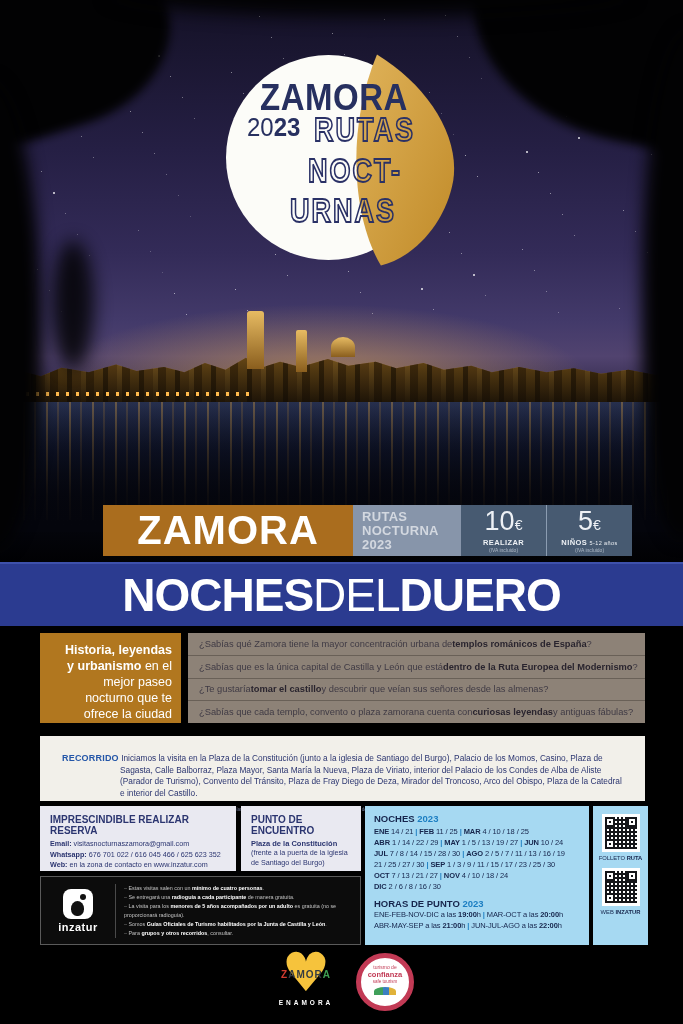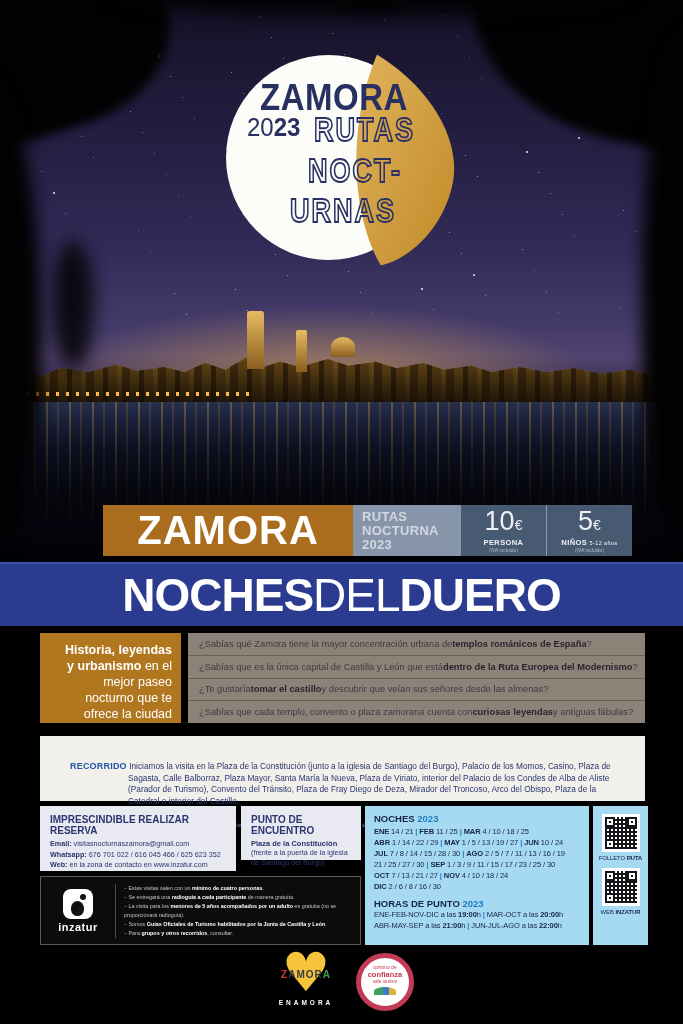--- a/index.html
+++ b/index.html
@@ -79,32 +79,32 @@
   .questions{position:absolute;left:188px;top:633px;width:457px;height:90px;background:#8d8277;
     display:flex;flex-direction:column;}
   .q{flex:1;display:flex;align-items:center;padding:0 11px;font-size:9.3px;color:#3f3a44;
     border-top:1px solid rgba(40,33,28,.35);white-space:nowrap;}
   .q:first-child{border-top:none;}
   .q b{color:#29242e;font-weight:700;}
 
   
   .recorrido{position:absolute;left:40px;top:736px;width:605px;height:65px;background:#f2f0ea;
     box-sizing:border-box;padding:9px 14px 0 14px;}
-  .rtext{margin:16px;font-size:8.3px;line-height:11.5px;color:#2b3570;padding-left:58px;text-indent:-58px;}
+  .rtext{margin:8px;font-size:8.3px;line-height:11.5px;color:#2b3570;padding-left:58px;text-indent:-58px;}
   .rlabel{color:#2456a8;font-weight:700;font-size:9px;letter-spacing:.2px;}
   .rnote{margin-top:3px;padding-left:58px;font-size:4.6px;color:#6b7390;}
 
   
   .ibox{position:absolute;background:#e9e9f1;box-sizing:border-box;color:#2b3570;}
   .reserva{left:40px;top:806px;width:196px;height:65px;padding:8px 8px 0 10px;}
   .btitle{font-size:10px;font-weight:700;margin-bottom:3px;}
   .btitle b{font-weight:800;}
   .rrow{font-size:7.2px;line-height:10.5px;}
   .rrow b{font-weight:700;}
-  .encuentro{left:241px;top:806px;width:120px;height:54px;padding:8px 8px 0 10px;}
+  .encuentro{left:241px;top:806px;width:120px;height:65px;padding:8px 8px 0 10px;}
   .eplace{font-size:7.5px;font-weight:700;margin-top:1px;}
   .edetail{font-size:7.2px;line-height:9.5px;}
 
   .fechas{position:absolute;left:365px;top:806px;width:224px;height:139px;background:#a6d9f2;
     box-sizing:border-box;padding:7px 8px 0 9px;color:#16254c;}
   .ftitle{font-size:9.5px;font-weight:800;}
   .ftitle .yr{color:#1c7ec2;font-weight:700;}
   #fechas-lines{margin-top:2px;}
   .fl{font-size:7.5px;line-height:11px;letter-spacing:-.1px;white-space:nowrap;}
   .fl .m{font-weight:800;}
@@ -315,21 +315,21 @@
 
   <div class="band-city">ZAMORA</div>
   <div class="band-route">
     <div>RUTAS</div>
     <div>NOCTURNA</div>
     <div>2023</div>
   </div>
   <div class="band-prices">
     <div class="price">
       <div class="pamt"><span>10</span><span class="cur">€</span></div>
-      <div class="plabel"><span>PERSONA</span></div>
+      <div class="plabel"><span>REALIZAR</span></div>
       <div class="pnote">(IVA incluido)</div>
     </div>
     <div class="price">
       <div class="pamt"><span>5</span><span class="cur">€</span></div>
       <div class="plabel"><span>NIÑOS</span> <span class="psub">5-12 años</span></div>
       <div class="pnote">(IVA incluido)</div>
     </div>
   </div>
 
   <div class="main-title" id="main-title">

